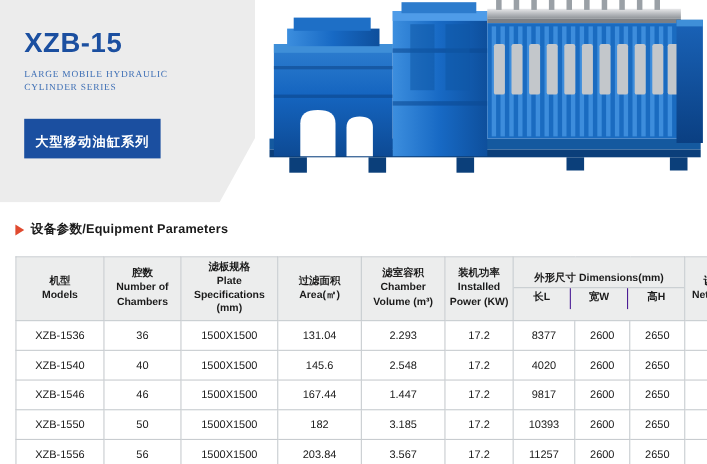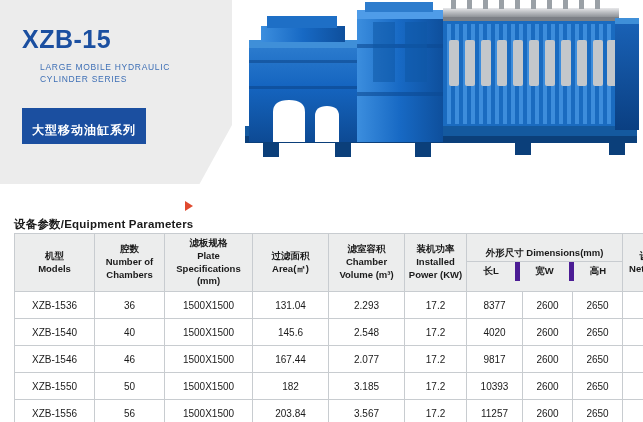--- a/index.html
+++ b/index.html
@@ -60,45 +60,45 @@
     letter-spacing: 0.5px;
     line-height: 1.1;
     margin: 0 0 7px 0;
   }
   .model-sub {
     font-size: 8.5px;
     color: #3e6fb5;
     letter-spacing: 0.7px;
     line-height: 1.5;
     text-transform: uppercase;
-    margin: 0 0 22px 18px;
+    margin: 0 0 22px 0;
     max-width: 165px;
+    font-family: Liberation Serif, serif;
   }
   .model-cn-wrap {
     display: inline-block;
     background: #1b4fa0;
     padding: 12px 10px 6px 10px;
   }
   .model-cn {
     font-size: 12px;
     color: #ffffff;
     font-weight: bold;
     letter-spacing: 1px;
     line-height: 1;
   }
 
   
   .section-head {
     position: absolute;
     left: 14px;
     top: 201px;
     display: flex;
-    align-items: flex-end;
+    align-items: center;
     gap: 6px;
-    flex-direction: column;
   }
   .tri {
     width: 0; height: 0;
     border-top: 5px solid transparent;
     border-bottom: 5px solid transparent;
     border-left: 8px solid #e04a2f;
   }
   .section-title {
     font-size: 11.5px;
     font-weight: bold;
@@ -162,21 +162,21 @@
     padding: 3px 0 2px 0;
     line-height: 1.3;
   }
   .dims-head .dims-sub-row {
     display: flex;
   }
   .dims-head .dims-sub {
     flex: 1;
     font-size: 9.5px;
     padding: 3px 0;
-    border-right: 5px solid #4c1d95;
+    border-right: 1px solid #4c1d95;
   }
   .dims-head .dims-sub:last-child { border-right: none; }
 </style>
 </head>
 <body>
 
 <div class="hero">
   <div class="hero-bg"></div>
 
   <div class="machine">
@@ -400,21 +400,21 @@
         <td>4020</td>
         <td>2600</td>
         <td>2650</td>
         <td>37</td>
       </tr>
       <tr>
         <td class="model">XZB-1546</td>
         <td>46</td>
         <td>1500X1500</td>
         <td>167.44</td>
-        <td>2.077</td>
+        <td>1.447</td>
         <td>17.2</td>
         <td>9817</td>
         <td>2600</td>
         <td>2650</td>
         <td>39</td>
       </tr>
       <tr>
         <td class="model">XZB-1550</td>
         <td>50</td>
         <td>1500X1500</td>

